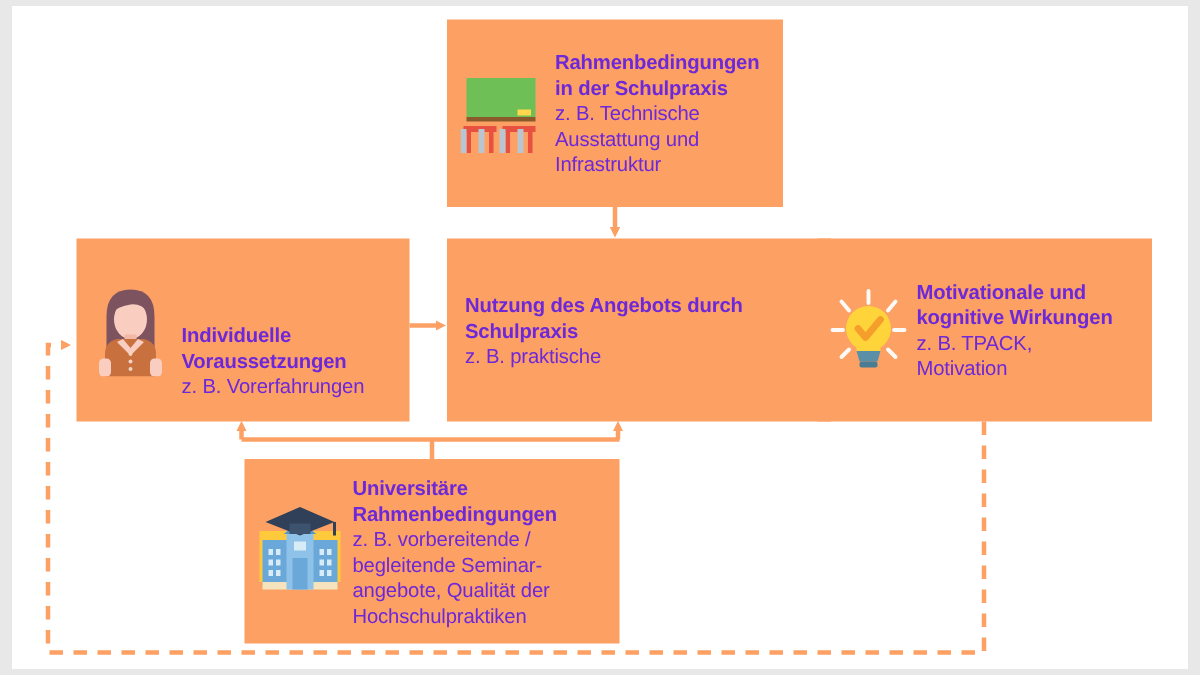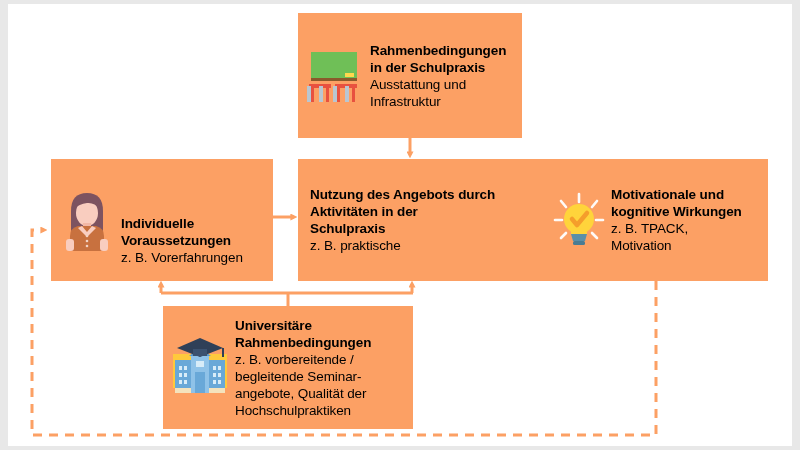--- a/index.html
+++ b/index.html
@@ -45,21 +45,21 @@
     box-sizing: border-box;
   }
   .node .icon-wrap {
     flex: 0 0 auto;
     display: flex;
     align-items: center;
     justify-content: center;
   }
   .node .txt {
     flex: 1 1 auto;
-    color: #000000;
+    color: #6d28d9;
   }
   .ttl {
     font-weight: bold;
     font-size: 13.5px;
     line-height: 17px;
     letter-spacing: -0.1px;
   }
   .sub {
     font-weight: normal;
     font-size: 13.5px;
@@ -158,20 +158,21 @@
         <rect x="28" y="36" width="22" height="4" fill="#e8513f"></rect>
         <rect x="30" y="40" width="3" height="14" fill="#e8513f"></rect>
         <rect x="45" y="40" width="3" height="14" fill="#e8513f"></rect>
         <rect x="26" y="38" width="4" height="16" fill="#b9c6d1"></rect>
         <rect x="38" y="38" width="4" height="16" fill="#b9c6d1"></rect>
       </svg>
     </div>
     <div class="txt">
       <div class="ttl">Rahmenbedingungen</div>
       <div class="ttl">in der Schulpraxis</div>
+      <div class="sub">z. B. Technische</div>
       <div class="sub">Ausstattung und</div>
       <div class="sub">Infrastruktur</div>
     </div>
   </div>
 
   <div class="node" id="node-individuelle">
     <div class="icon-wrap">
       <svg width="52" height="62" viewBox="0 0 52 62">
 
         <path d="M10 22 q0 -18 16 -18 q16 0 16 18 l0 22 l-32 0 z" fill="#7d5360"></path>
@@ -197,21 +198,20 @@
     <div class="txt">
       <div class="ttl">Individuelle</div>
       <div class="ttl">Voraussetzungen</div>
       <div class="sub">z. B. Vorerfahrungen</div>
     </div>
   </div>
 
   <div class="node" id="node-nutzung">
     <div class="txt">
       <div class="ttl">Nutzung des Angebots durch</div>
-      <div class="ttl">Aktivitäten in der</div>
       <div class="ttl">Schulpraxis</div>
       <div class="sub">z. B. praktische</div>
     </div>
   </div>
 
   <div class="node" id="node-wirkungen">
     <div class="icon-wrap">
       <svg width="56" height="58" viewBox="0 0 56 58">
 
         <g stroke="#ffffff" stroke-width="2.6" stroke-linecap="round" opacity="0.95">

